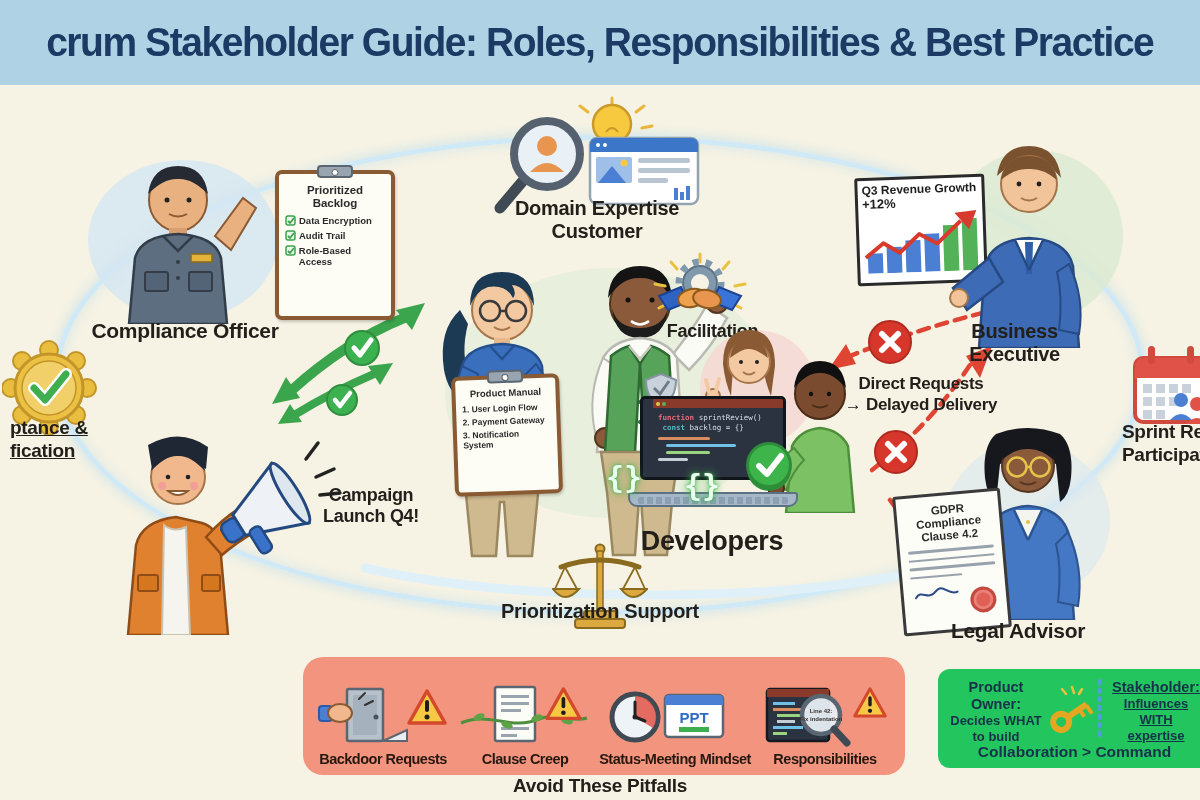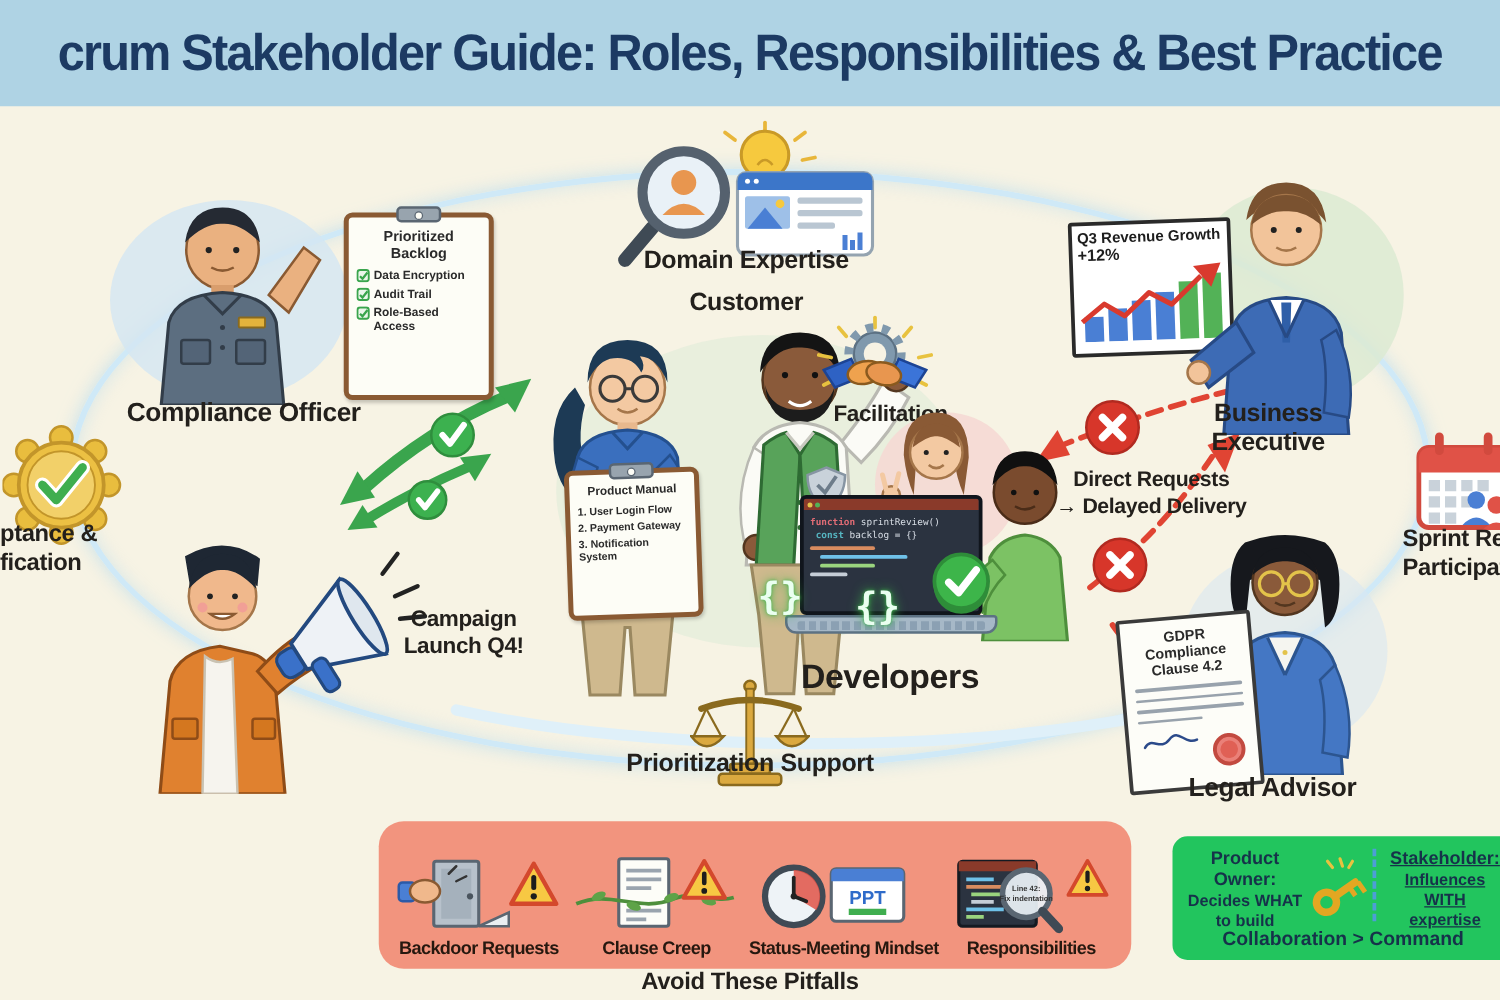--- a/index.html
+++ b/index.html
@@ -36,21 +36,21 @@
   #po-clip .cb-title { font-size:9.5px; margin-bottom:4px; }
   #po-clip .cb-item { font-size:8.5px; line-height:10px; margin-top:3px; }
 
   
   #exec-chart { left:856px; top:176px; width:130px; height:108px; background:#fff; border:3px solid #2a2a2a; border-radius:3px; transform:rotate(-2deg); padding:4px 4px 0; }
   #exec-chart .ct { font-size:12px; font-weight:700; color:#1d1d1d; line-height:13px; }
   #exec-chart .cv { font-size:13px; font-weight:700; color:#1d1d1d; line-height:14px; }
 
   
   #laptop { left:628px; top:396px; width:170px; height:130px; }
-  #lap-screen { position:absolute; left:12px; top:0; width:146px; height:96px; background:#2b3340; border:3px solid #10151c; border-radius:5px; overflow:hidden; }
+  #lap-screen { position:absolute; left:12px; top:0; width:146px; height:84px; background:#2b3340; border:3px solid #10151c; border-radius:5px; overflow:hidden;padding-left:10px; }
   #lap-chrome { height:9px; background:#8a3a2a; display:flex; align-items:center; gap:2px; padding-left:3px; }
   #lap-chrome i { width:4px; height:4px; border-radius:50%; background:#e3c34a; display:block; }
   #lap-chrome i.g { background:#53b257; }
   #lap-code { padding:5px 5px; font-family:"DejaVu Sans Mono", monospace; font-size:7.5px; line-height:10px; white-space:nowrap; }
   .tok-red { color:#e06c75; font-weight:700; } .tok-lite { color:#d8dee6; } .tok-teal { color:#56b6c2; font-weight:700; }
   .code-dash { height:3px; border-radius:2px; margin-top:4px; }
   #lap-base { position:absolute; left:0; top:96px; width:170px; height:15px; background:#a6b8c7; border:2px solid #5c7183; border-radius:3px 3px 9px 9px; }
   #lap-base::after { content:""; position:absolute; left:8px; right:8px; top:3px; height:7px; background:repeating-linear-gradient(90deg,#8ba0b3 0 6px,#a6b8c7 6px 9px); border-radius:2px; }
   .brace { font-family:"DejaVu Sans Mono", monospace; font-size:30px; font-weight:700; color:#eafff0; text-shadow:0 0 3px #3db54a,0 0 9px #3db54a; }
   #lap-check { position:absolute; left:118px; top:46px; width:46px; height:46px; background:#3db54a; border:3px solid #2e8d39; border-radius:50%; box-shadow:0 4px 0 -1px #2e8d39; }
@@ -164,39 +164,39 @@
       <span>Audit Trail</span>
     </div>
     <div class="cb-item">
       <svg width="11" height="11">
           <rect x="1" y="1" width="9" height="9" rx="2" fill="#eaf6ea" stroke="#3aa54d" stroke-width="1.5"></rect>
           <path d="M3 6 L5 8 L9 3" stroke="#3aa54d" stroke-width="1.8" fill="none"></path>
         </svg>
       <span>Role-Based Access</span>
     </div>
   </div>
-  <div class="abs role-label" style="left:75px;top:319px;width:240px;">Compliance Officer</div>
+  <div class="abs role-label" style="left:65px;top:319px;width:240px;">Compliance Officer</div>
 
   <svg class="abs" style="left:2px;top:336px;" width="100" height="105" viewBox="0 0 100 105">
     <g fill="#e9bd3e" stroke="#c2952a" stroke-width="2">
       <circle cx="85" cy="52" r="9"></circle>
         <circle cx="74" cy="79" r="9"></circle>
         <circle cx="47" cy="90" r="9"></circle>
         <circle cx="20" cy="79" r="9"></circle>
       <circle cx="9" cy="52" r="9"></circle>
         <circle cx="20" cy="25" r="9"></circle>
         <circle cx="47" cy="14" r="9"></circle>
         <circle cx="74" cy="25" r="9"></circle>
     </g>
     <circle cx="47" cy="52" r="34" fill="#ecc043" stroke="#c2952a" stroke-width="3"></circle>
     <circle cx="47" cy="52" r="27" fill="#f2d069" stroke="#c2952a" stroke-width="1.5"></circle>
     <path d="M32 52 L43 64 L64 38" stroke="#fff" stroke-width="12" fill="none" stroke-linecap="round" stroke-linejoin="round"></path>
     <path d="M32 52 L43 64 L64 38" stroke="#3fae4f" stroke-width="7" fill="none" stroke-linecap="round" stroke-linejoin="round"></path>
   </svg>
-  <div class="abs edge-label" style="left:0;top:416px;width:125px;">
+  <div class="abs edge-label" style="left:10px;top:416px;width:125px;text-decoration:underline;">
     <div>ptance &amp;</div>
     <div>fication</div>
   </div>
 
   <svg class="abs" style="left:110px;top:425px;" width="300" height="210" viewBox="0 0 300 210">
     <path d="M38 20 Q70 2 98 22 L96 44 Q68 28 42 44 Z" fill="#1e2733"></path>
     <circle cx="68" cy="52" r="27" fill="#f0b88c" stroke="#a5764a" stroke-width="2"></circle>
     <path d="M41 46 Q45 18 68 18 Q91 18 95 46 Q80 30 68 31 Q56 30 41 46 Z" fill="#1e2733"></path>
     <circle cx="58" cy="52" r="2.3" fill="#222"></circle>
       <circle cx="78" cy="52" r="2.3" fill="#222"></circle>
@@ -254,21 +254,21 @@
         </g>
     </g>
     <g>
       <line x1="30" y1="86" x2="8" y2="112" stroke="#3f4a55" stroke-width="11" stroke-linecap="round"></line>
       <circle cx="55" cy="58" r="33" fill="#e9f1f7" stroke="#55616e" stroke-width="8"></circle>
       <circle cx="55" cy="50" r="10" fill="#e8964f"></circle>
       <path d="M38 76 Q55 58 72 76 Z" fill="#e8964f"></path>
     </g>
   </svg>
   <div class="abs mid-label" style="left:492px;top:197px;width:210px;font-size:20px;">Domain Expertise</div>
-  <div class="abs mid-label" style="left:492px;top:220px;width:210px;font-size:20px;margin-top:11px;">Customer</div>
+  <div class="abs mid-label" style="left:492px;top:220px;width:210px;font-size:20px;">Customer</div>
 
   <svg class="abs" style="left:420px;top:258px;" width="160" height="300" viewBox="0 0 160 300">
     <path d="M40 52 Q18 72 24 112 Q28 134 42 142 L50 120 Q40 96 48 66 Z" fill="#1d3a55"></path>
     <circle cx="82" cy="52" r="30" fill="#f3c9a2" stroke="#a5764a" stroke-width="2"></circle>
     <path d="M50 48 Q50 14 82 14 Q114 14 114 48 Q106 28 92 27 Q97 35 93 40 Q86 26 68 29 Q56 33 50 48 Z" fill="#1d3a55"></path>
     <g fill="none" stroke="#3a3a3a" stroke-width="2.5">
       <circle cx="70" cy="53" r="10"></circle>
         <circle cx="96" cy="53" r="10"></circle>
         <line x1="80" y1="53" x2="86" y2="53"></line>
     </g>

